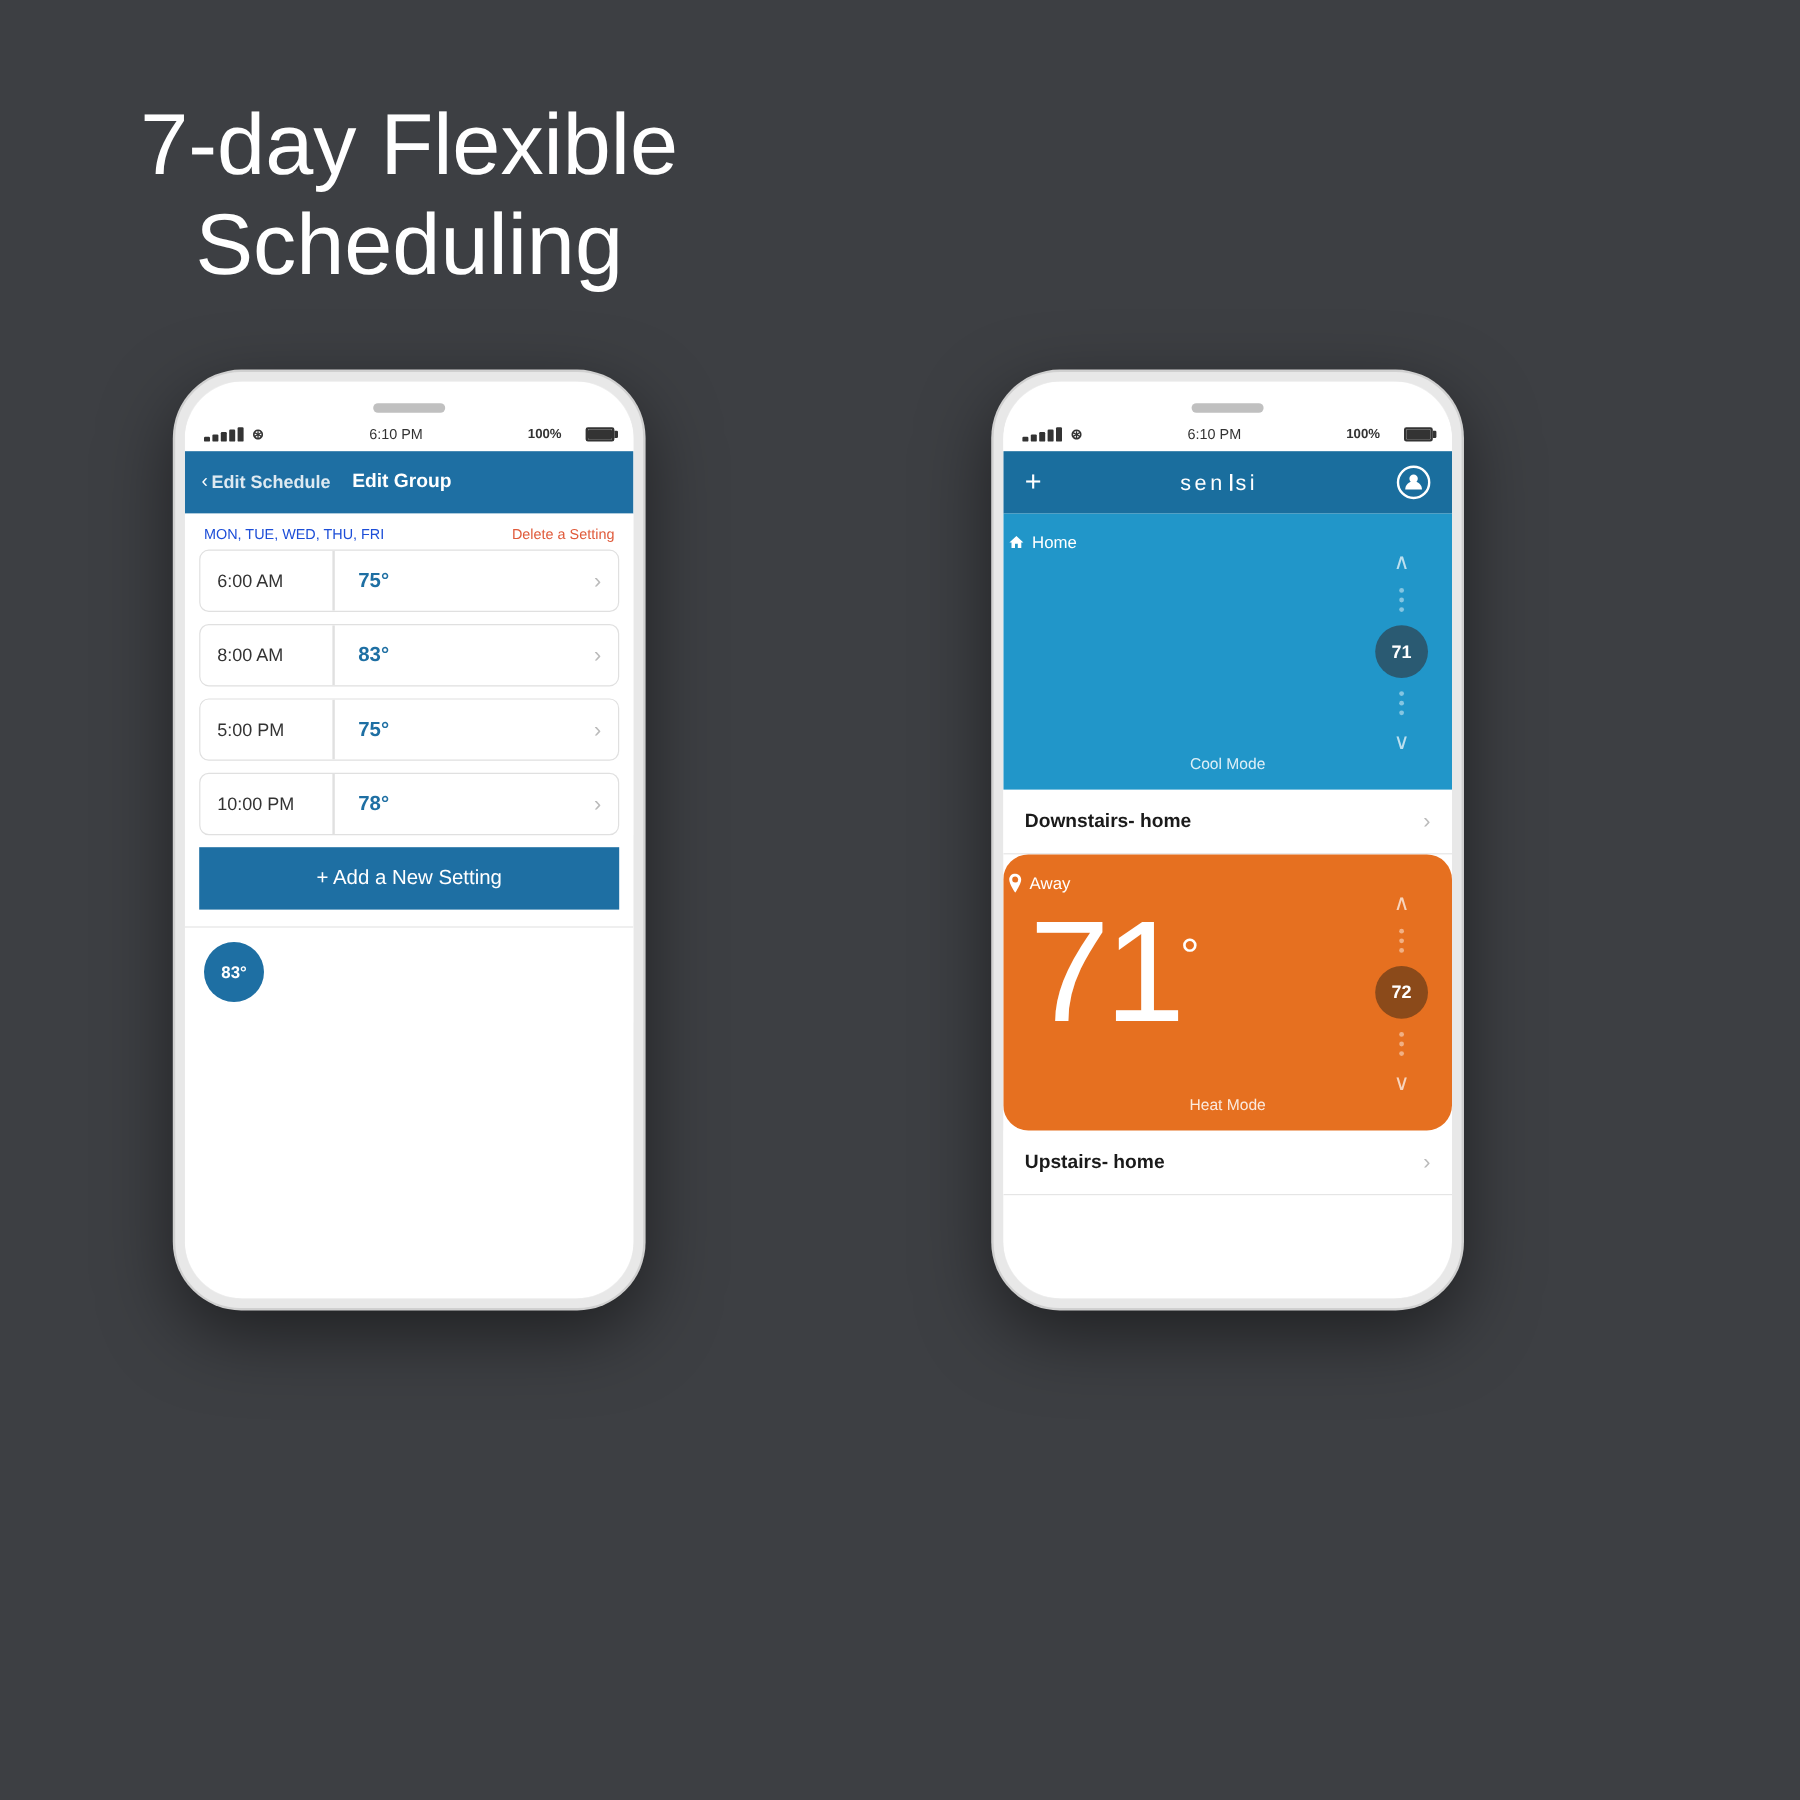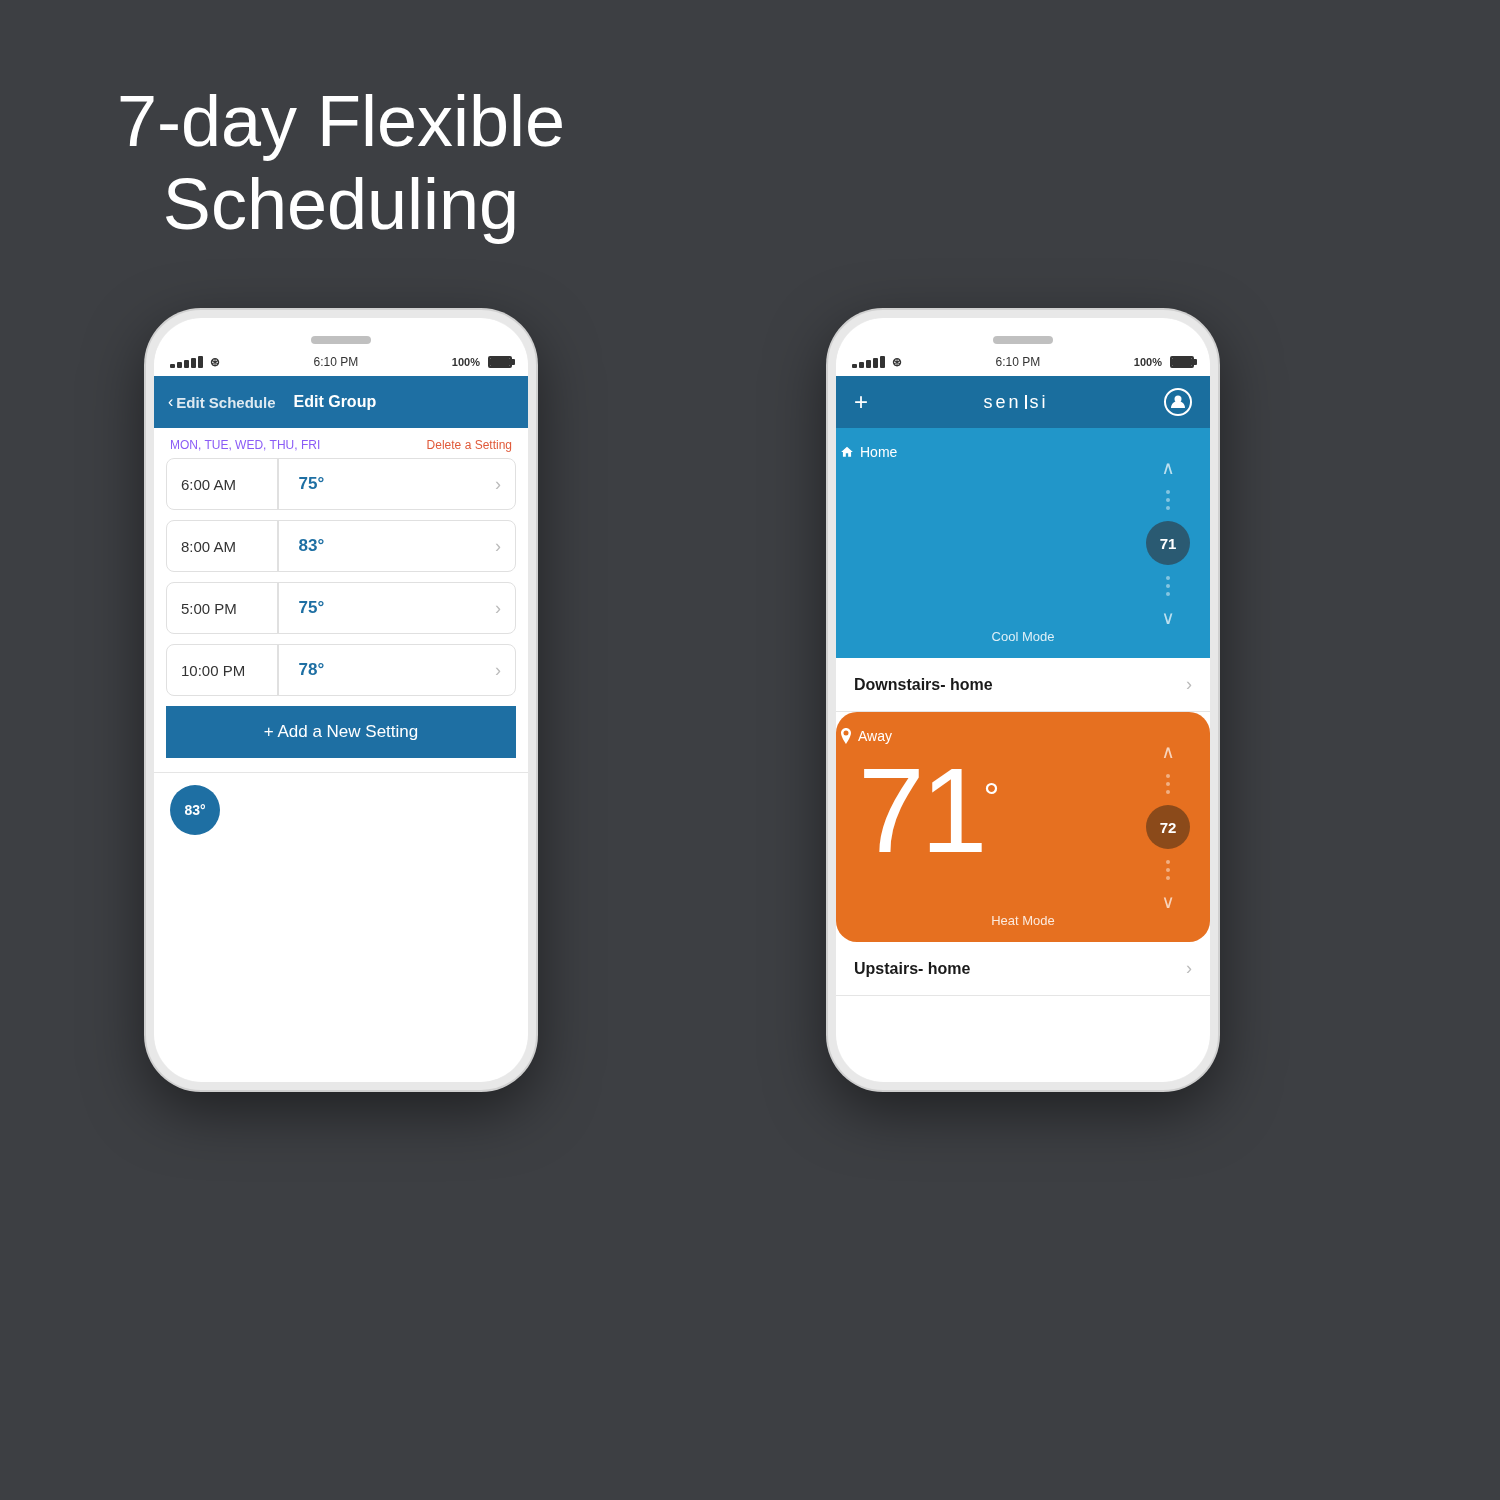--- a/index.html
+++ b/index.html
@@ -151,21 +151,21 @@
     }
 
     .status-bar-center {
       font-size: 12px;
       font-weight: 500;
     }
 
     .status-bar-right {
       display: flex;
       align-items: center;
-      gap: 8px;
+      gap: 20px;
       font-size: 11px;
     }
 
     .battery-box {
       width: 24px;
       height: 12px;
       border: 2px solid #333;
       border-radius: 2px;
       position: relative;
       display: inline-block;
@@ -229,21 +229,21 @@
     .days-row {
       background: white;
       padding: 10px 16px 6px;
       display: flex;
       justify-content: space-between;
       align-items: center;
     }
 
     .days-label {
       font-size: 12px;
-      color: #8b5cf6;
+      color: #1d4ed8;
     }
 
     .delete-link {
       font-size: 12px;
       color: #e05a3a;
     }
 
     
     .schedule-list {
       background: white;

